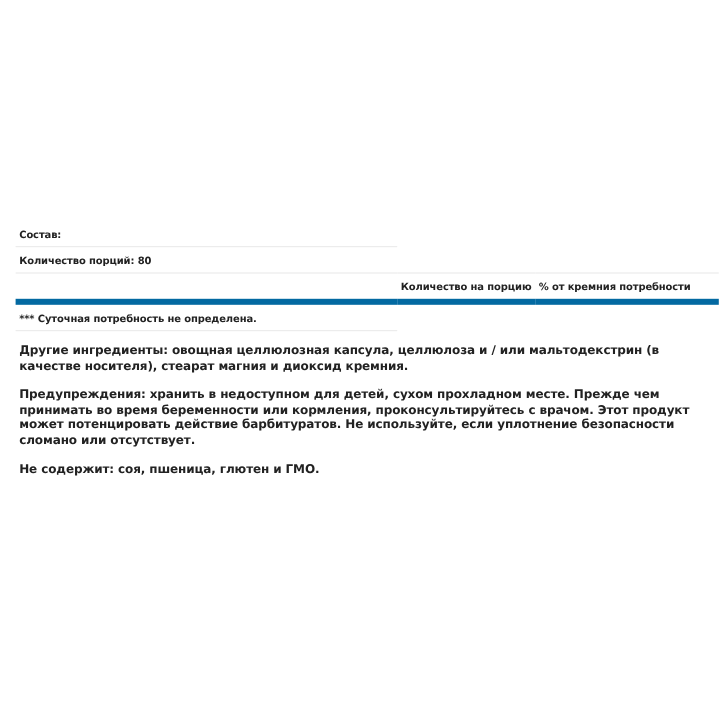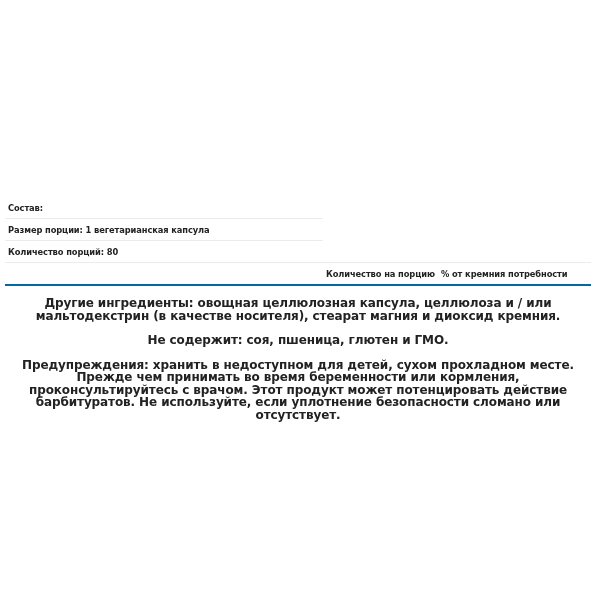--- a/index.html
+++ b/index.html
@@ -11,24 +11,23 @@
     width: 600px;
     height: 600px;
     position: relative;
     overflow: hidden;
     font-family: "DejaVu Sans", sans-serif;
     color: #222222;
     font-weight: 600;
   }
   .content {
     position: absolute;
-    left: 5px;
+    left: 13px;
     top: 184px;
     width: 586px;
-    margin-top: 13px;
   }
   .fact-table {
     width: 100%;
     border-collapse: collapse;
     font-size: 8.3px;
     letter-spacing: -0.1px;
   }
   .fact-table td {
     padding: 0 3px;
     height: 21px;
@@ -36,37 +35,36 @@
     white-space: nowrap;
   }
   .short-row td.span-cell {
     border-bottom: 1px solid #ececec;
   }
   .short-row td.empty-cell {
     border-bottom: none;
   }
   .header-row td {
     border-top: 1px solid #ececec;
-    border-bottom: 2px solid #0369a1;
+    border-bottom: 5px solid #0369a1;
   }
   .ingredient-row td {
     border-bottom: 1px solid #ececec;
   }
   .footnote-row td.span-cell {
     border-bottom: 1px solid #ececec;
   }
   .col-name { width: 318px; }
   .col-amount { width: 115px; }
   .col-dv { width: auto; }
   .para {
-    font-size: 12px;
+    font-size: 10px;
     line-height: 12.5px;
     margin: 11px 3px 0 3px;
     letter-spacing: -0.1px;
-    text-align: center;
   }
   .para + .para {
     margin-top: 12px;
   }
 </style>
 </head>
 <body>
 
 <div class="content">
   <table class="fact-table">
@@ -75,33 +73,33 @@
       <col class="col-amount">
       <col class="col-dv">
     </colgroup>
     <tbody>
         <tr class="short-row">
       <td class="span-cell">Состав:</td>
       <td class="empty-cell"></td>
       <td class="empty-cell"></td>
     </tr>
     <tr class="short-row">
-      <td class="span-cell">Размер порции: 1 вегетарианская капсула</td>
-      <td class="empty-cell"></td>
-      <td class="empty-cell"></td>
-    </tr>
-    <tr class="short-row">
       <td class="span-cell">Количество порций:  80</td>
       <td class="empty-cell"></td>
       <td class="empty-cell"></td>
     </tr>
     <tr class="header-row">
       <td></td>
       <td>Количество на порцию</td>
       <td>% от кремния потребности</td>
     </tr>
+    <tr class="footnote-row">
+      <td class="span-cell">*** Суточная потребность не определена.</td>
+      <td></td>
+      <td></td>
+    </tr>
   </tbody>
     </table>
 
   <p class="para">Другие ингредиенты: овощная целлюлозная капсула, целлюлоза и / или мальтодекстрин (в качестве носителя), стеарат магния и диоксид кремния.</p>
+  <p class="para">Предупреждения: хранить в недоступном для детей, сухом прохладном месте. Прежде чем принимать во время беременности или кормления, проконсультируйтесь с врачом. Этот продукт может потенцировать действие барбитуратов. Не используйте, если уплотнение безопасности сломано или отсутствует.</p>
   <p class="para">Не содержит: соя, пшеница, глютен и ГМО.</p>
-  <p class="para">Предупреждения: хранить в недоступном для детей, сухом прохладном месте. Прежде чем принимать во время беременности или кормления, проконсультируйтесь с врачом. Этот продукт может потенцировать действие барбитуратов. Не используйте, если уплотнение безопасности сломано или отсутствует.</p>
 </div>
 
 </body></html>

